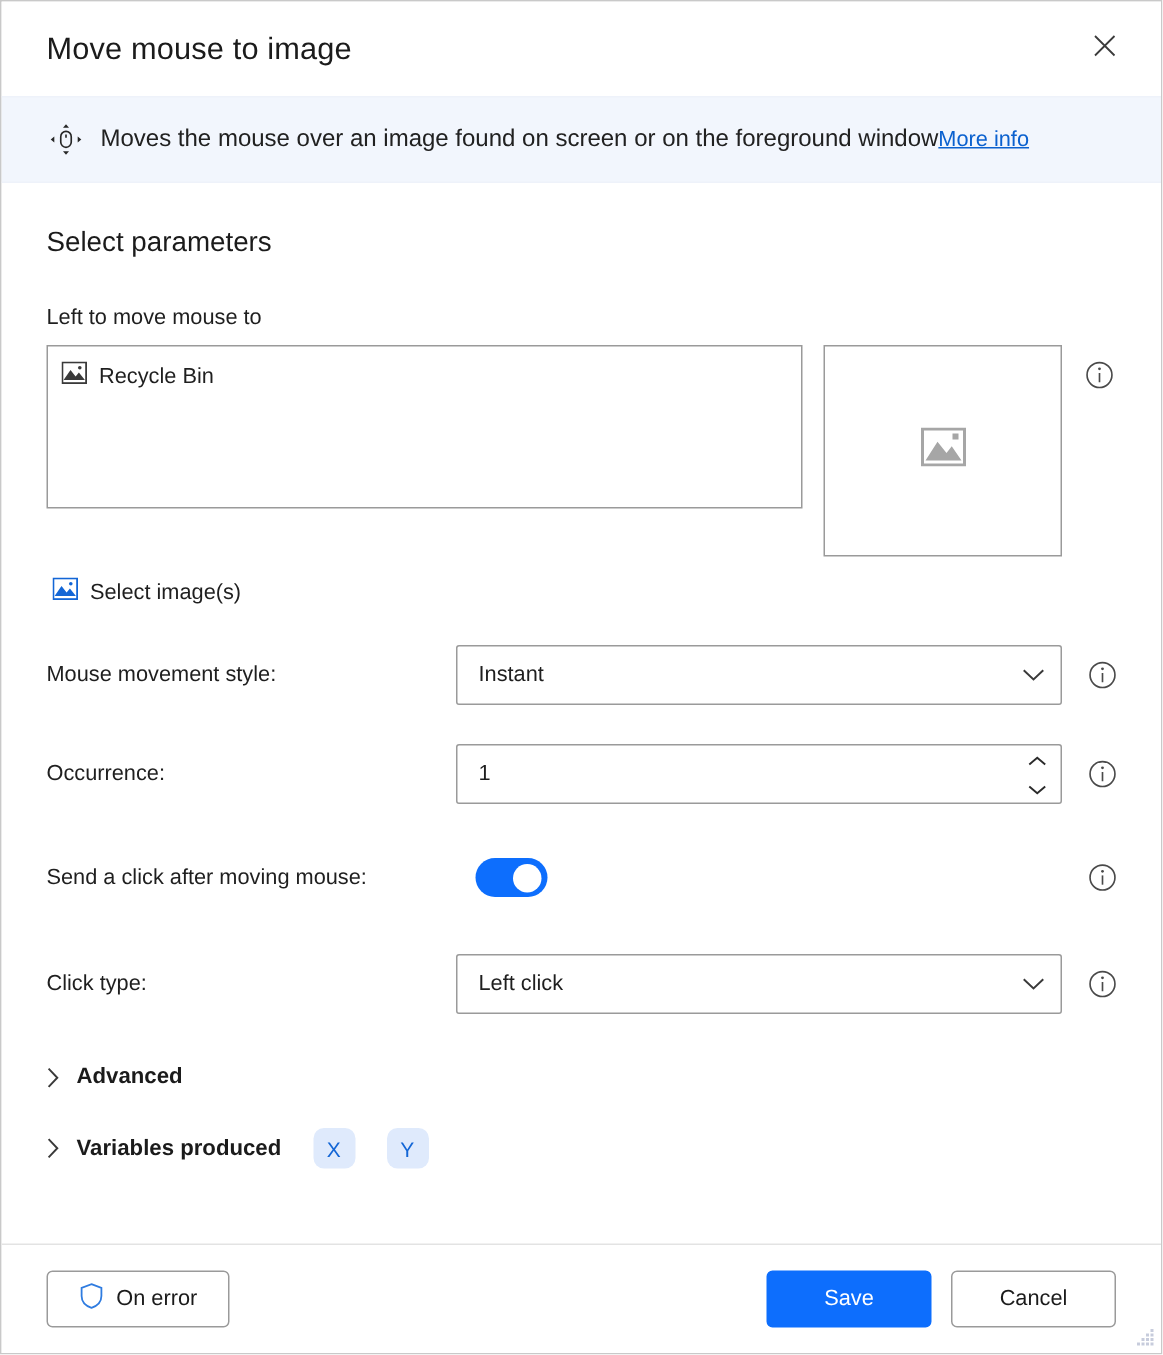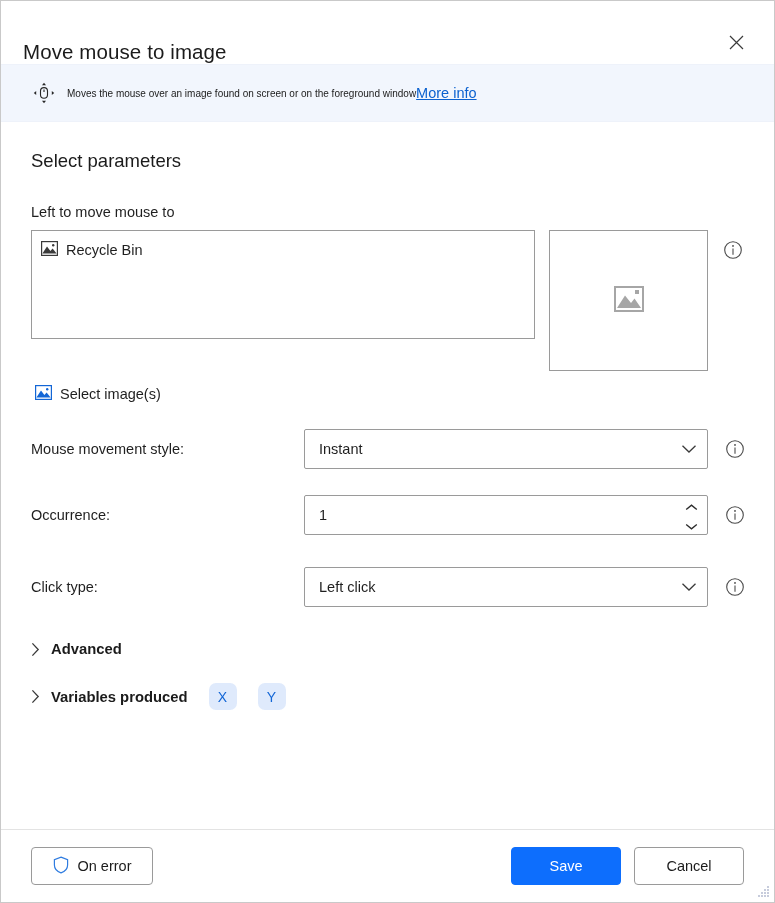--- a/index.html
+++ b/index.html
@@ -18,22 +18,22 @@
     display: flex;
     flex-direction: column;
     overflow: hidden;
   }
 
   
   .titlebar {
     height: 63px;
     flex: 0 0 63px;
     display: flex;
-    align-items: flex-end;
-    padding: 0 16px 0 22px;
+    align-items: center;
+    padding: 0 16px 0 30px;
     background: #ffffff;
   }
   .title-text {
     font-size: 20.5px;
     color: #1b1b1b;
     font-weight: 400;
     letter-spacing: 0.1px;
     flex: 1;
   }
   .close-btn {
@@ -54,21 +54,21 @@
     border-bottom: 1px solid #eef2fa;
   }
   .banner-icon {
     width: 26px; height: 26px;
     flex: 0 0 26px;
     display: flex; align-items: center; justify-content: center;
     margin-right: 10px;
     color: #272727;
   }
   .banner-text {
-    font-size: 10px;
+    font-size: 16px;
     color: #212121;
   }
   .banner-link {
     color: #0b61cf;
     text-decoration: underline;
     cursor: pointer;
     font-size: 14.5px;
   }
 
   
@@ -414,20 +414,35 @@
       </div>
       <span class="info-ico">
         <svg width="22" height="22" viewBox="0 0 22 22" fill="none">
           <circle cx="11" cy="11" r="8.3" stroke="#4a4a4a" stroke-width="1.1"></circle>
           <circle cx="11" cy="6.9" r="0.95" fill="#4a4a4a"></circle>
           <path d="M11 9.6 v6.2" stroke="#4a4a4a" stroke-width="1.1"></path>
         </svg>
       </span>
     </div>
 
+    <div class="prow" style="margin-top:30px;">
+      <div class="prow-label" style="width:240px;flex:0 0 240px;">Send a click after moving mouse:</div>
+      <div class="ctrl" style="width:437px;flex:0 0 437px;">
+        <div class="toggle">
+          <span class="knob"></span>
+        </div>
+      </div>
+      <span class="info-ico">
+        <svg width="22" height="22" viewBox="0 0 22 22" fill="none">
+          <circle cx="11" cy="11" r="8.3" stroke="#4a4a4a" stroke-width="1.1"></circle>
+          <circle cx="11" cy="6.9" r="0.95" fill="#4a4a4a"></circle>
+          <path d="M11 9.6 v6.2" stroke="#4a4a4a" stroke-width="1.1"></path>
+        </svg>
+      </span>
+    </div>
 
     <div class="prow" style="margin-top:32px;">
       <div class="prow-label">Click type:</div>
       <div class="ctrl">
         <div class="combo">
           <span class="val">Left click</span>
           <span class="chev">
             <svg width="16" height="10" viewBox="0 0 16 10" fill="none">
               <path d="M1.5 1.8 L8 8 L14.5 1.8" stroke="#3a3a3a" stroke-width="1.3"></path>
             </svg>

